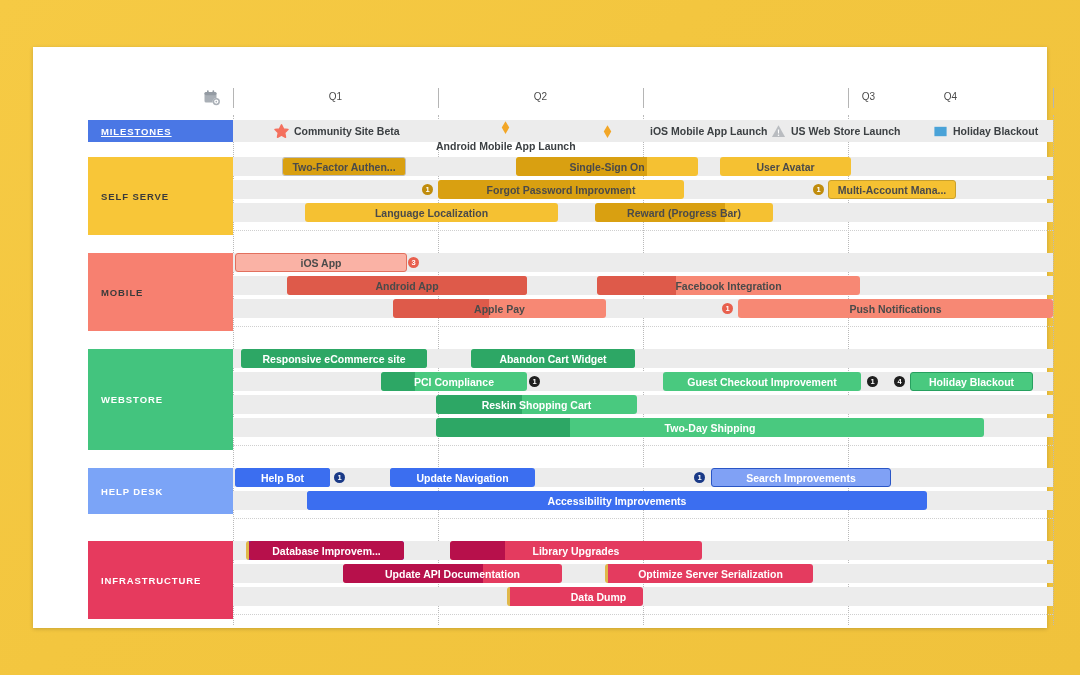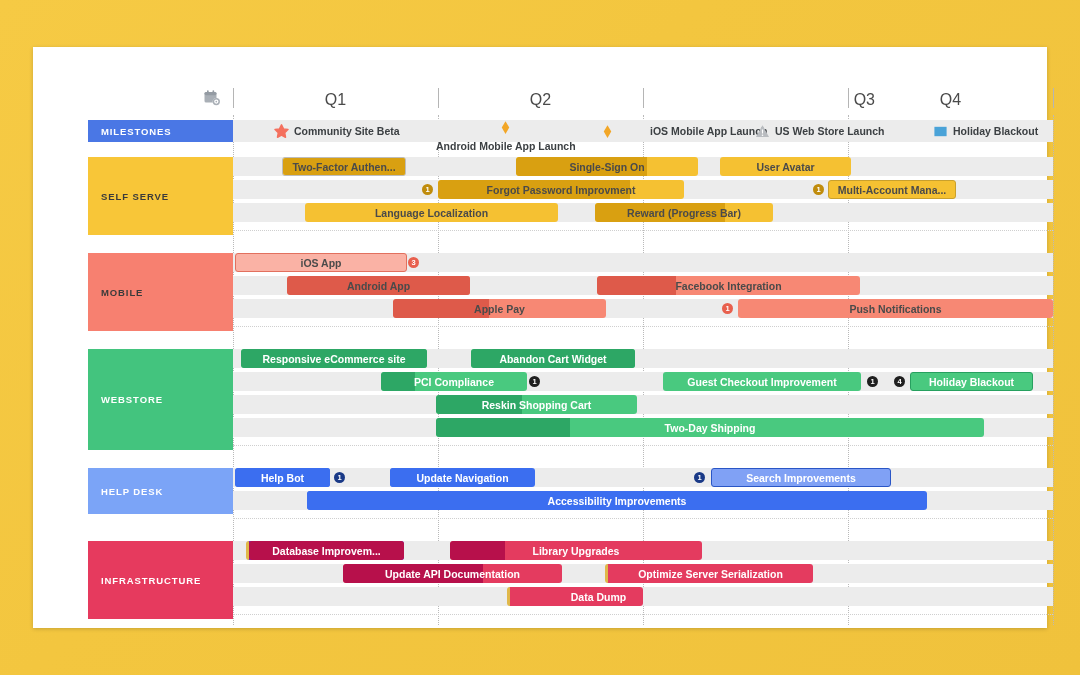--- a/index.html
+++ b/index.html
@@ -12,21 +12,21 @@
   }
   #card{
     position:absolute;left:33px;top:47px;width:1014px;height:581px;
     background:#ffffff;box-shadow:0 1px 4px rgba(0,0,0,.18);
   }
   .qline{position:absolute;top:0;width:1px;background:#c9c9c9;}
   .qline.dotted{background:none;border-left:1px dotted #b9b9b9;}
 
   
   #hdr{position:absolute;left:0;top:40px;height:28px;width:100%;}
-  .qlabel{position:absolute;top:4px;font-size:16px;color:#4a4a4a;text-align:center;font-weight:400;}
+  .qlabel{position:absolute;top:4px;font-size:10px;color:#4a4a4a;text-align:center;font-weight:400;}
   .hdr-tick{position:absolute;top:1px;width:1px;height:20px;background:#b5b5b5;}
   #cal-icon{position:absolute;left:170px;top:42px;width:18px;height:18px;}
   .sect-label{
     position:absolute;left:55px;width:145px;
     display:flex;align-items:center;
     color:#ffffff;font-weight:bold;font-size:9.5px;letter-spacing:.9px;
     padding-left:13px;box-sizing:border-box;
   }
   .track{
     position:absolute;left:200px;width:820px;height:19px;
@@ -84,42 +84,42 @@
       <div class="hdr-tick" style="left: 1020px;"></div>
     </div>
 
   <div id="body-layer">
       <div class="qline dotted" style="left: 200px; top: 68px; height: 510px;"></div>
       <div class="qline dotted" style="left: 405px; top: 68px; height: 510px;"></div>
       <div class="qline dotted" style="left: 610px; top: 68px; height: 510px;"></div>
       <div class="qline dotted" style="left: 815px; top: 68px; height: 510px;"></div>
       <div class="qline dotted" style="left: 1020px; top: 68px; height: 510px;"></div>
       <div id="ms-track" style="top: 73px;"></div>
-      <div class="sect-label" style="top: 73px; height: 22px; background: rgb(74, 119, 229);">
+      <div class="sect-label" style="top: 73px; height: 22px; background: rgb(74, 119, 229); text-decoration: underline;">
         <span>MILESTONES</span>
       </div>
       <div class="ms" style="left: 241px; top: 73px;">
         <span class="ms-ico"><svg viewBox="0 0 16 16" width="15" height="15">
             <path d="M8 .9l2.1 4.3 4.8.7-3.5 3.4.85 4.8L8 11.8 3.75 14.1l.85-4.8L1.1 5.9l4.8-.7z" fill="#f4705e" stroke="#f4705e" stroke-width="1.6" stroke-linejoin="round"></path>
           </svg></span>
         <span>Community Site Beta</span>
       </div>
       <div class="ms" style="left: 403px; top: 73px; flex-direction: column;">
         <span class="ms-ico"><svg viewBox="0 0 16 16" width="15" height="15">
             <path d="M8 1.2L12 8 8 14.8 4 8z" fill="#f2a626"></path>
           </svg></span>
         <span>Android Mobile App Launch</span>
       </div>
       <div class="ms" style="left: 567px; top: 73px; gap: 35px;">
         <span class="ms-ico"><svg viewBox="0 0 16 16" width="15" height="15">
             <path d="M8 1.2L12 8 8 14.8 4 8z" fill="#f2a626"></path>
           </svg></span>
         <span>iOS Mobile App Launch</span>
       </div>
-      <div class="ms" style="left: 722px; top: 73px;">
+      <div class="ms" style="left: 738px; top: 73px;">
         <span class="ms-ico"><svg viewBox="0 0 16 16" width="15" height="15">
             <g>
               <path d="M8 1.3l7 12.6H1z" fill="#b9bcc0"></path>
               <path d="M7.3 5.8h1.4l-.2 4.2H7.5zM8 11.2a.85.85 0 110 1.7.85.85 0 010-1.7z" fill="#ffffff"></path>
             </g>
           </svg></span>
         <span>US Web Store Launch</span>
       </div>
       <div class="ms" style="left: 900px; top: 73px;">
         <span class="ms-ico"><svg viewBox="0 0 16 16" width="15" height="15">
@@ -163,21 +163,21 @@
       <div class="dotrow" style="top: 183px;"></div>
       <div class="sect-label" style="top: 206px; height: 78px; background: rgb(247, 128, 112); color: rgb(59, 59, 59);">
         <span>MOBILE</span>
       </div>
       <div class="track" style="top: 206px;"></div>
       <div class="bar" style="left: 202px; top: 206px; width: 172px; color: rgb(74, 74, 74); background: rgb(250, 178, 165); border: 1.5px solid rgb(226, 112, 94);">
         <span class="lbl">iOS App</span>
       </div>
       <div class="badge" style="left: 375px; top: 210px; background: rgb(232, 96, 78);">3</div>
       <div class="track" style="top: 229px;"></div>
-      <div class="bar" style="left: 254px; top: 229px; width: 183px; color: rgb(74, 74, 74); background: rgb(247, 136, 116);">
+      <div class="bar" style="left: 254px; top: 229px; width: 240px; color: rgb(74, 74, 74); background: rgb(247, 136, 116);">
         <span class="prog" style="width: 100%; background: rgb(222, 90, 74);"></span>
         <span class="lbl">Android App</span>
       </div>
       <div class="bar" style="left: 527px; top: 229px; width: 263px; color: rgb(74, 74, 74); background: rgb(247, 136, 116); margin-left: 37px;">
         <span class="prog" style="width: 30%; background: rgb(222, 90, 74);"></span>
         <span class="lbl">Facebook Integration</span>
       </div>
       <div class="track" style="top: 252px;"></div>
       <div class="bar" style="left: 360px; top: 252px; width: 213px; color: rgb(74, 74, 74); background: rgb(247, 136, 116);">
         <span class="prog" style="width: 45%; background: rgb(222, 90, 74);"></span>

